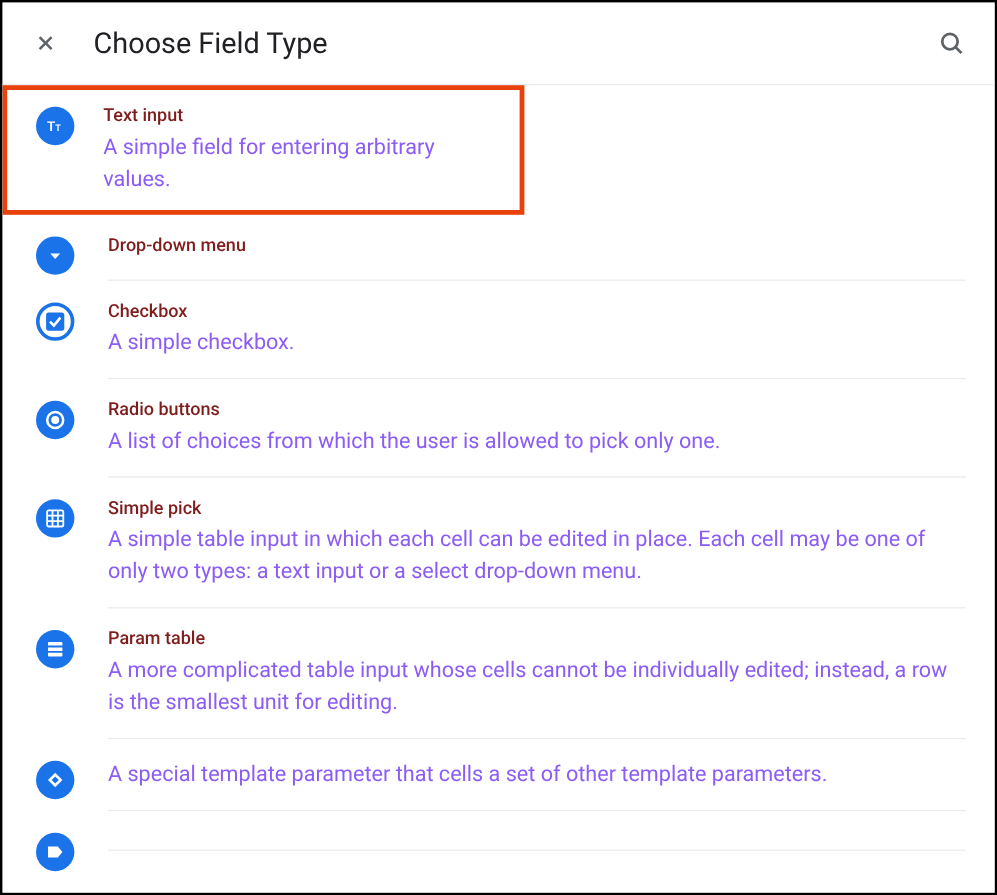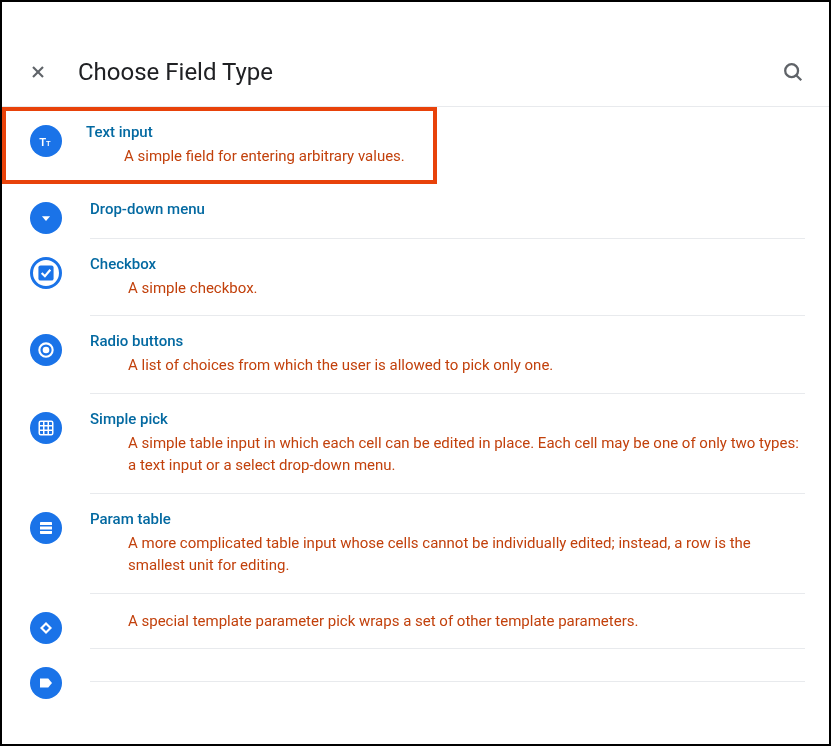--- a/index.html
+++ b/index.html
@@ -13,21 +13,20 @@
       width: 831px;
       height: 746px;
       border: 2px solid #000;
       overflow: hidden;
     }
     .header {
       display: flex;
       align-items: center;
       padding: 20px 24px;
       gap: 28px;
-      margin-top: 36px;
     }
     .close-btn {
       width: 24px;
       height: 24px;
       display: flex;
       align-items: center;
       justify-content: center;
       cursor: pointer;
       color: #5f6368;
     }
@@ -67,28 +66,27 @@
     }
     .row .content-box {
       flex: 1;
       padding: 16px 0;
       border-bottom: 1px solid #e8eaed;
       cursor: pointer;
     }
     .row .item-title {
       font-size: 15px;
       font-weight: 500;
-      color: #0369a1;
+      color: #7f1d1d;
       margin-bottom: 4px;
     }
     .row .item-desc {
-      font-size: 15px;
-      color: #c2410c;
+      font-size: 18px;
+      color: #8b5cf6;
       line-height: 1.5;
-      margin-left: 38px;
     }
     .row.highlighted {
       border: 4px solid #e8420a;
       width: 435px;
       padding: 0 20px 0 24px;
       gap: 24px;
     }
     .row.highlighted .icon-circle {
       margin-top: 14px;
     }
@@ -202,21 +200,21 @@
 </div>
 
 <div class="row">
   <div class="icon-circle">
     <svg width="18" height="18" viewBox="0 0 24 24">
       <polygon points="12,4 20,12 12,20 4,12" fill="#fff"></polygon>
       <polygon points="12,8 16,12 12,16 8,12" fill="#1a73e8"></polygon>
     </svg>
   </div>
   <div class="content-box">
-    <div class="item-desc">A special template parameter pick wraps a set of other template parameters.</div>
+    <div class="item-desc">A special template parameter that cells a set of other template parameters.</div>
   </div>
 </div>
 
 <div class="row">
   <div class="icon-circle">
     <svg width="18" height="18" viewBox="0 0 24 24">
       <path d="M4,6 L15,6 L20,12 L15,18 L4,18 Z" fill="#fff"></path>
     </svg>
   </div>
   <div class="content-box">

